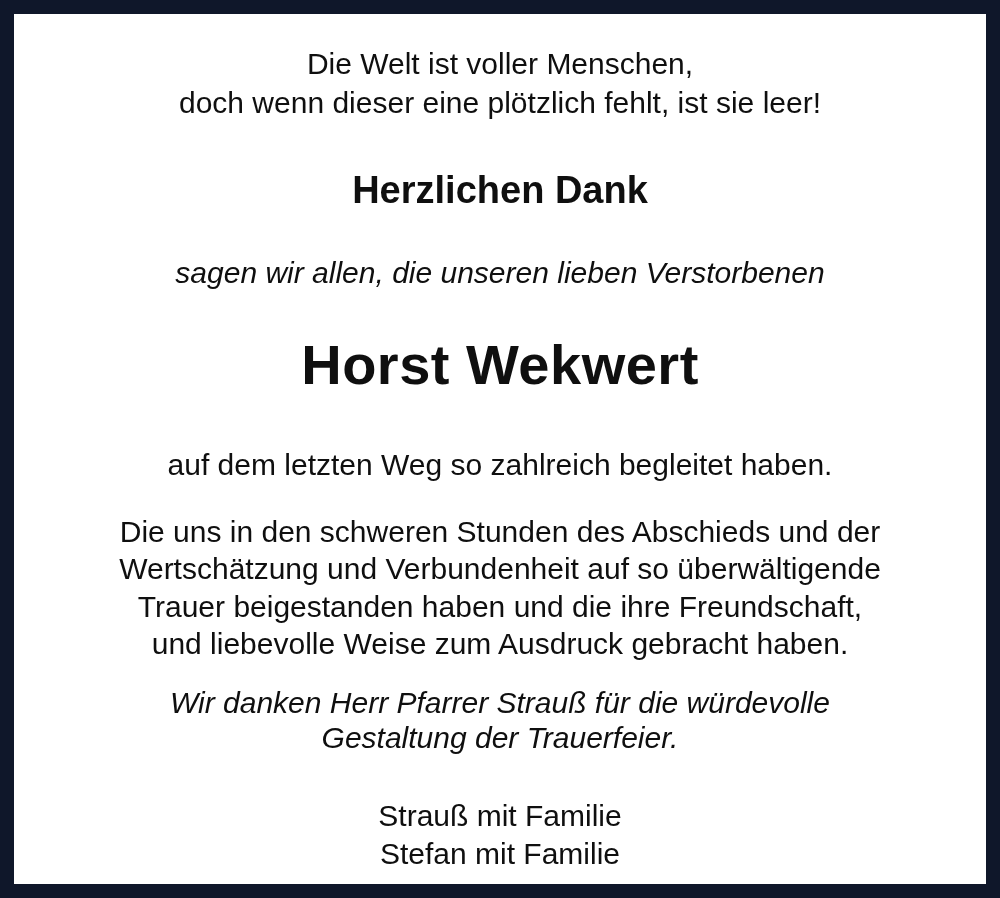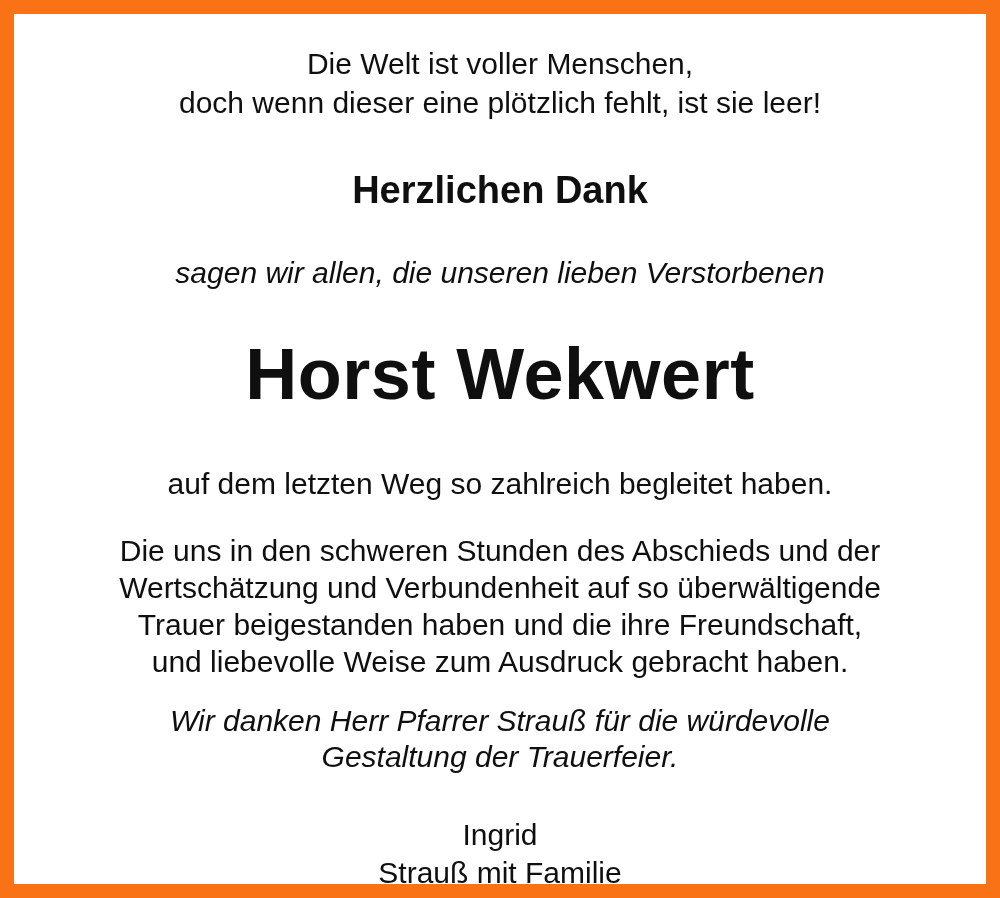--- a/index.html
+++ b/index.html
@@ -4,21 +4,21 @@
 <style>
   html, body {
     margin: 0;
     padding: 0;
     background: #ffffff;
   }
   .page {
     width: 1000px;
     height: 898px;
     box-sizing: border-box;
-    background: #f97316;
+    background: #0f172a;
     padding: 14px;
     font-family: "Liberation Sans", sans-serif;
   }
   .notice {
     width: 100%;
     height: 100%;
     box-sizing: border-box;
     background: #ffffff;
     display: flex;
     flex-direction: column;
@@ -40,21 +40,21 @@
     font-size: 38px;
     font-weight: bold;
     margin-top: 48px;
   }
   .intro {
     font-size: 30px;
     margin-top: 42px;
     font-style: italic;
   }
   .name {
-    font-size: 72px;
+    font-size: 56px;
     font-weight: bold;
     margin-top: 42px;
     letter-spacing: 0.5px;
   }
   .body-1 {
     font-size: 30px;
     margin-top: 50px;
   }
   .body-block {
     font-size: 30px;
@@ -95,19 +95,18 @@
       <div class="line">Trauer beigestanden haben und die ihre Freundschaft,</div>
       <div class="line">und liebevolle Weise zum Ausdruck gebracht haben.</div>
     </div>
 
     <div class="thanks-pfarrer">
       <div class="line">Wir danken Herr Pfarrer Strauß für die würdevolle</div>
       <div class="line">Gestaltung der Trauerfeier.</div>
     </div>
 
     <div class="signers">
-      <div class="line">Ingrid</div>
       <div class="line">Strauß mit Familie</div>
       <div class="line">Stefan mit Familie</div>
     </div>
 
   </div>
 </div>
 
 </body></html>

